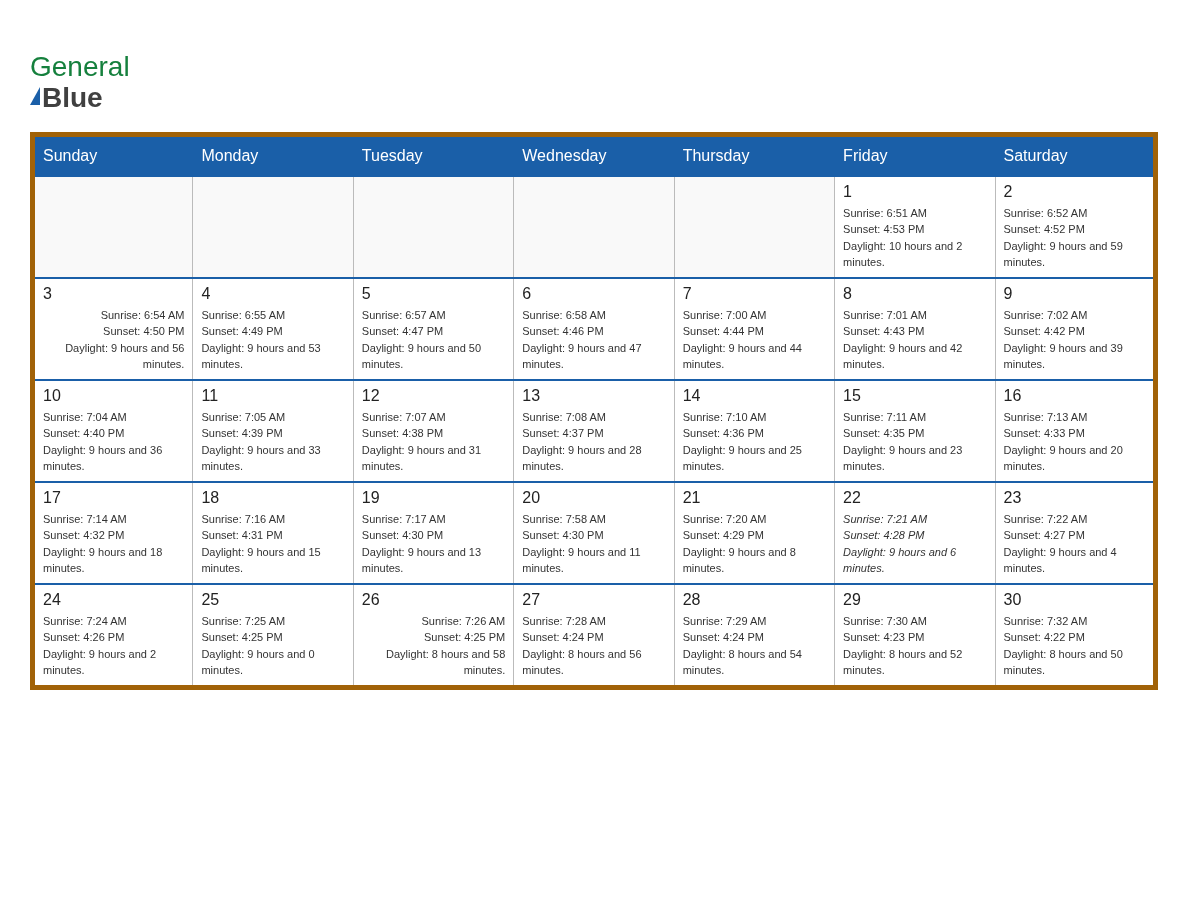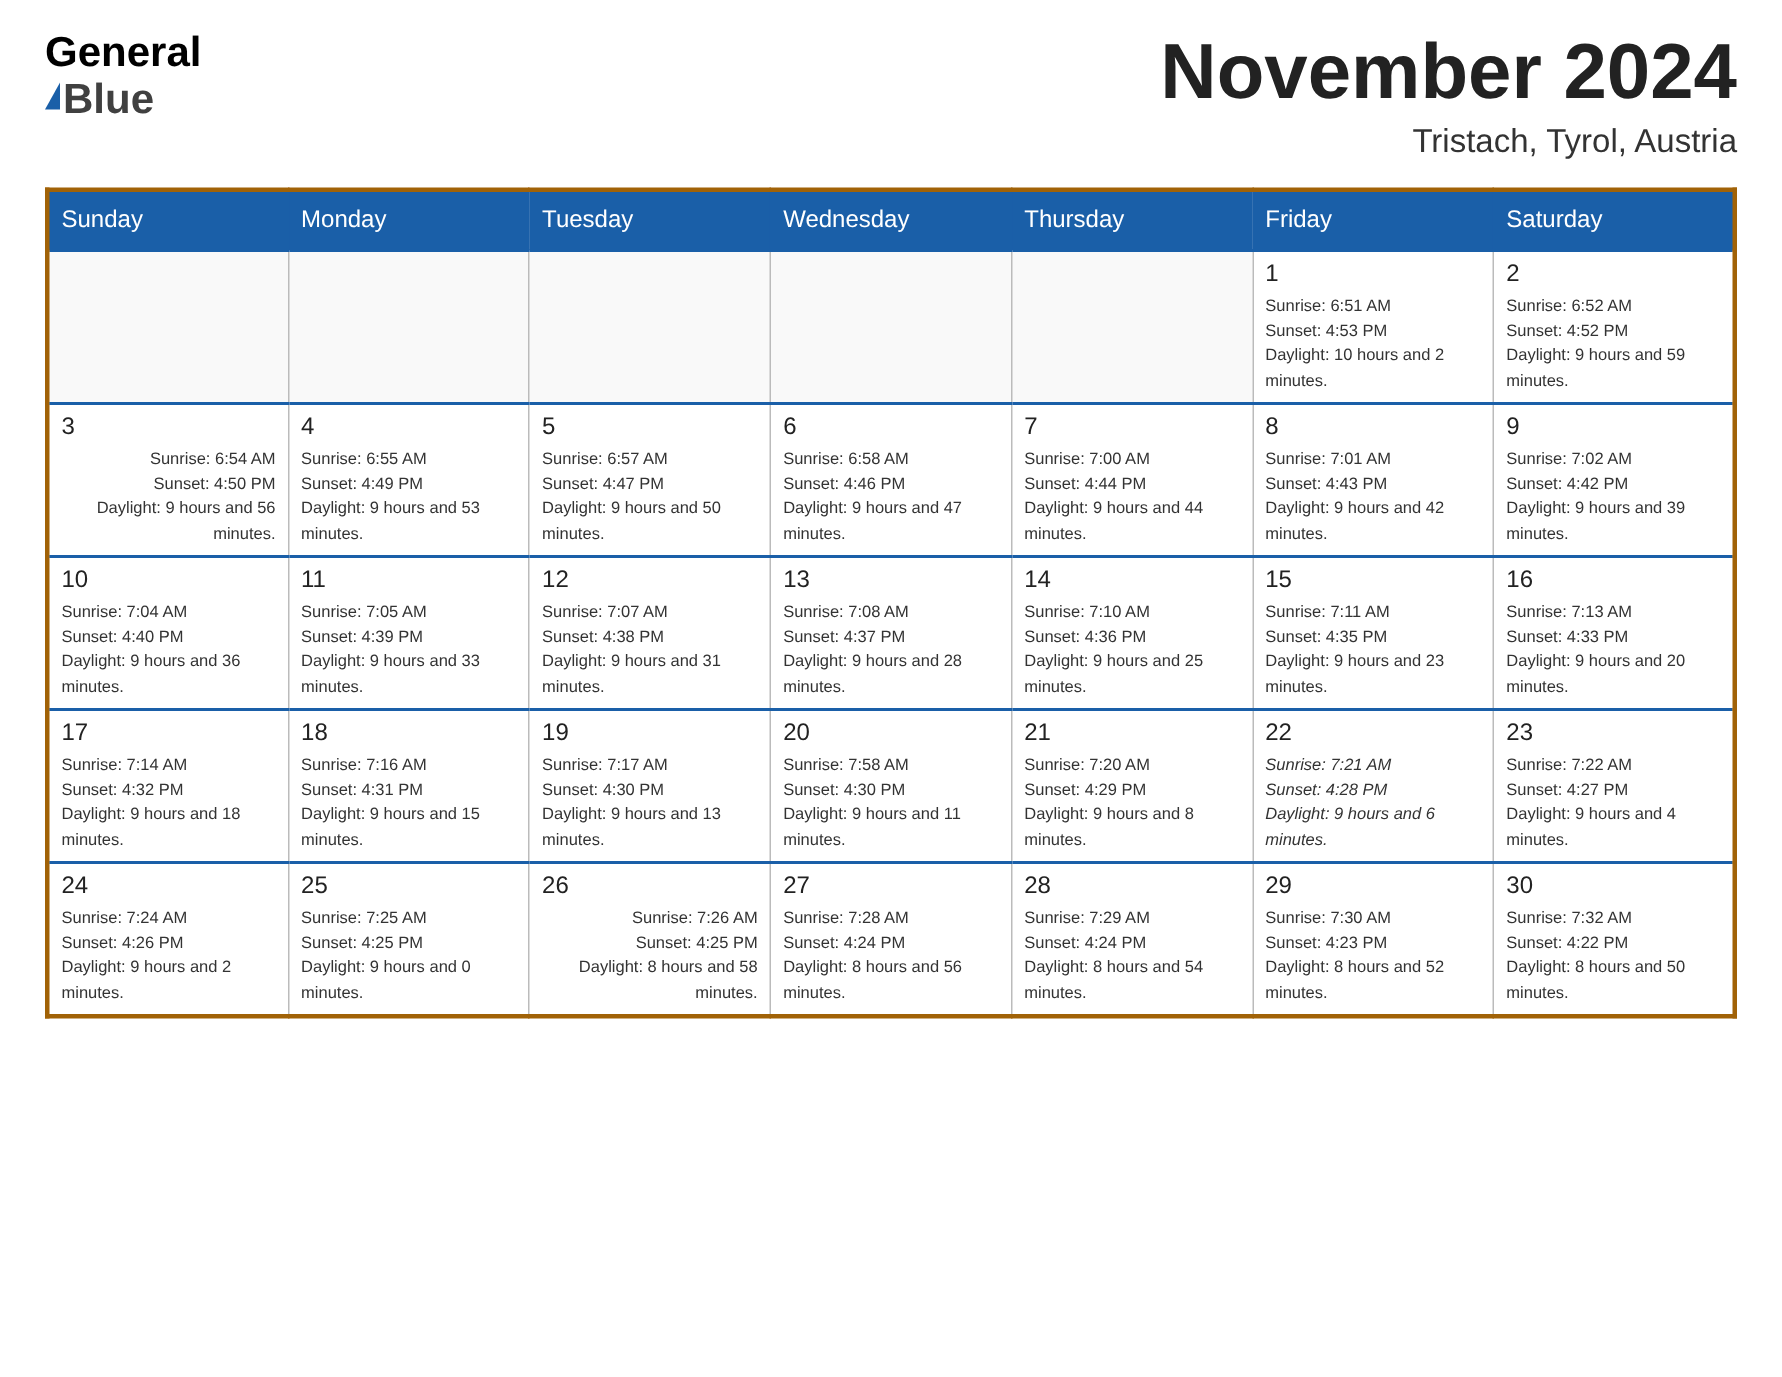--- a/index.html
+++ b/index.html
@@ -17,23 +17,24 @@
       align-items: flex-start;
       margin-bottom: 18px;
     }
     .logo {
       display: flex;
       flex-direction: column;
       align-items: flex-start;
     }
     .logo-general {
       font-size: 28px;
-      font-weight: bold;
-      color: #000000;
+      font-weight: normal;
+      color: #15803d;
       line-height: 1.1;
+      margin-top: 32px;
     }
     .logo-blue {
       font-size: 28px;
       font-weight: bold;
       color: #404040;
       line-height: 1.1;
       display: flex;
       align-items: center;
     }
     .logo-triangle {
@@ -54,21 +55,21 @@
       line-height: 1.1;
     }
     .location {
       font-size: 22px;
       color: #333;
       margin-top: 4px;
     }
     .calendar {
       width: 100%;
       border-collapse: collapse;
-      border: 3px solid #a16207;
+      border: 5px solid #a16207;
     }
     .calendar th {
       background-color: #1a5fa8;
       color: #fff;
       font-size: 16px;
       font-weight: normal;
       padding: 10px 8px;
       border: 1px solid #1a5fa8;
       text-align: left;
     }
@@ -103,24 +104,20 @@
 </head>
 <body>
 
 <div class="header">
   <div class="logo">
     <span class="logo-general">General</span>
     <span class="logo-blue">
       <span class="logo-triangle"></span>
       <span>Blue</span>
     </span>
-  </div>
-  <div class="title-block">
-    <div class="month-title">November 2024</div>
-    <div class="location">Tristach, Tyrol, Austria</div>
   </div>
 </div>
 
 <table class="calendar">
   <thead>
     <tr>
     <th>Sunday</th>
         <th>Monday</th>
         <th>Tuesday</th>
         <th>Wednesday</th>

